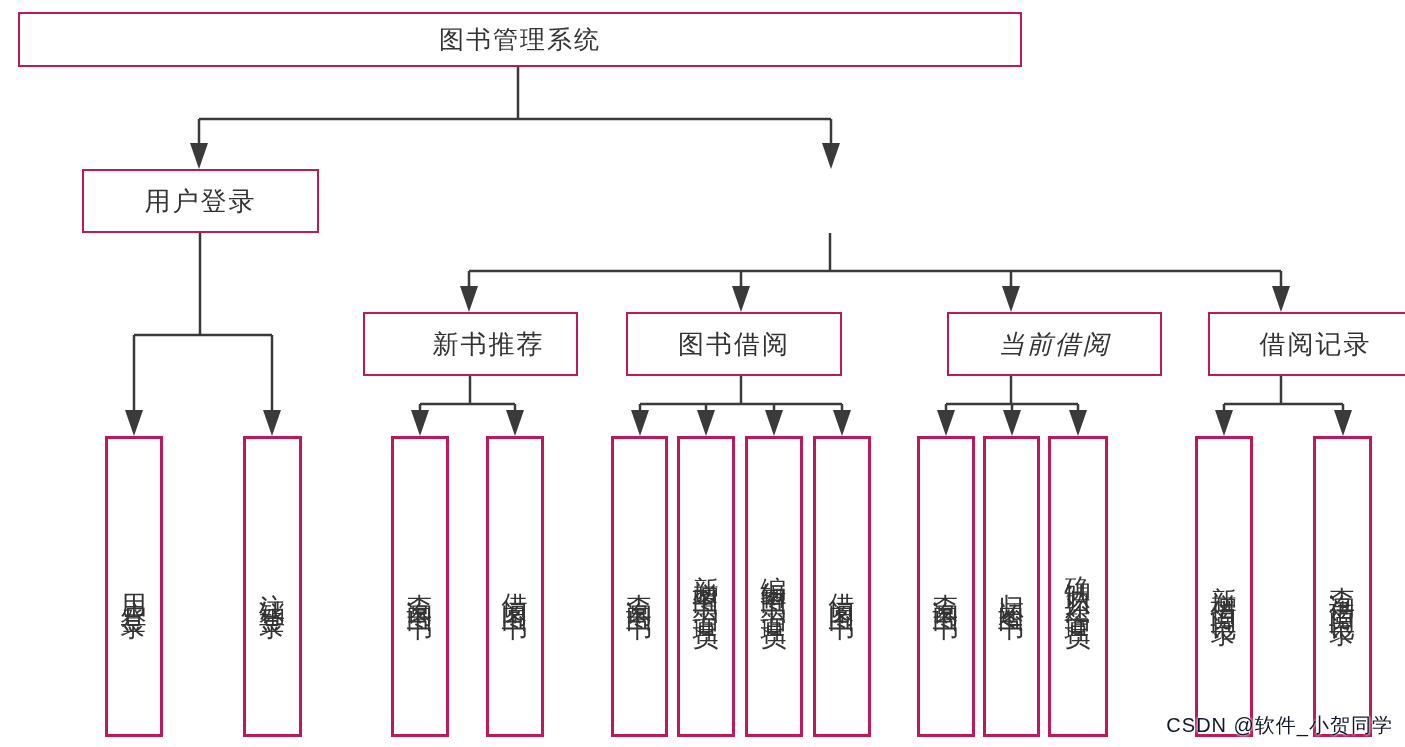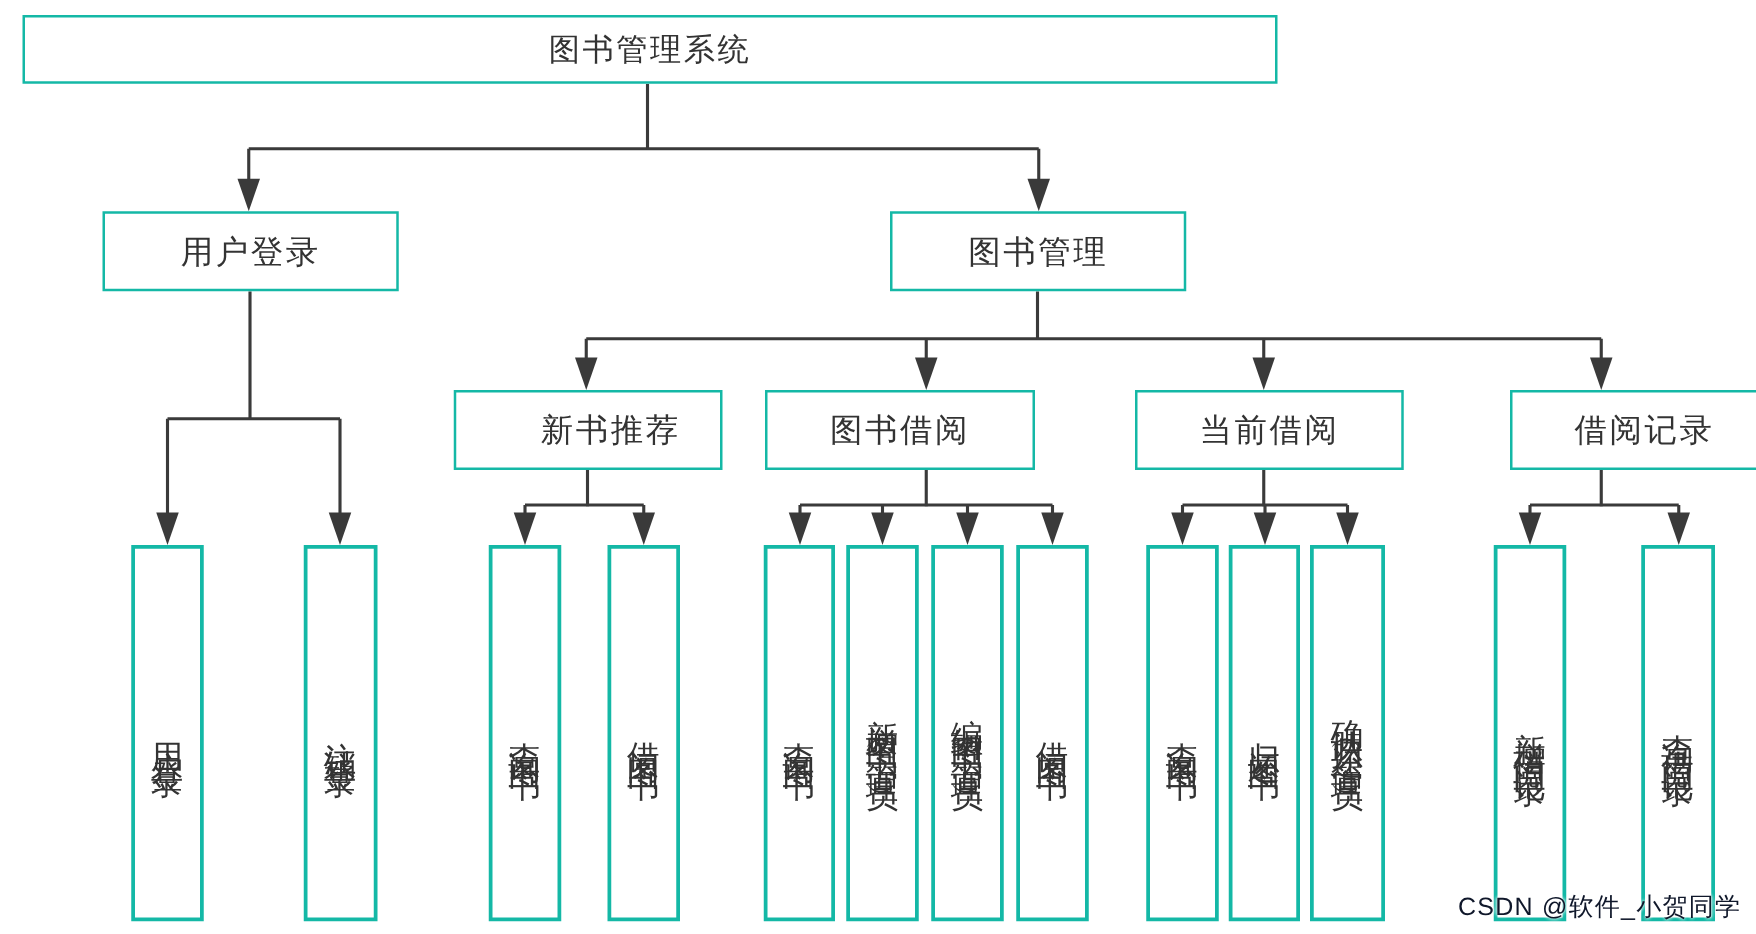--- a/index.html
+++ b/index.html
@@ -14,40 +14,40 @@
   }
   svg.connectors {
     position: absolute;
     left: 0; top: 0;
     width: 1405px; height: 747px;
     z-index: 1;
   }
   .box {
     position: absolute;
     background: #ffffff;
-    border: 2px solid #14b8a6;
+    border: 2px solid #be185d;
     box-sizing: border-box;
     display: flex;
     align-items: center;
     justify-content: center;
     z-index: 2;
   }
   .root-box  { left: 18px;  top: 12px;  width: 1004px; height: 55px; }
   .root-box span { font-size: 25px; letter-spacing: 2px; }
 
   .l2-box { top: 169px; height: 64px; width: 237px; }
   .l2-user { left: 82px; }
   .l2-book { left: 712px; }
   .l2-box span { font-size: 26px; letter-spacing: 2px; }
 
   .l3-box { top: 312px; height: 64px; width: 215px; }
   .l3-box span { font-size: 26px; letter-spacing: 2px; }
   .l3-new     { left: 363px; padding-left: 36px; }
-  .l3-borrow  { left: 612px; width: 216px; }
-  .l3-current { left: 908px; }
+  .l3-borrow  { left: 626px; width: 216px; }
+  .l3-current { left: 947px; font-style: italic; }
   .l3-record  { left: 1174px; margin-left: 34px; }
 
   .leaf {
     top: 436px;
     height: 301px;
     width: 58px;
     border-width: 3px;
   }
   .leaf > span {
     writing-mode: vertical-rl;
@@ -150,23 +150,20 @@
     <polygon fill="#3a3a3a" stroke="none" points="1334,410 1352,410 1343,436"></polygon>
   </svg>
 
   <div class="box root-box">
     <span>图书管理系统</span>
   </div>
 
   <div class="box l2-box l2-user">
     <span>用户登录</span>
   </div>
-  <div class="box l2-box l2-book">
-    <span>图书管理</span>
-  </div>
 
   <div class="box l3-box l3-new">
     <span>新书推荐</span>
   </div>
   <div class="box l3-box l3-borrow">
     <span>图书借阅</span>
   </div>
   <div class="box l3-box l3-current">
     <span>当前借阅</span>
   </div>

